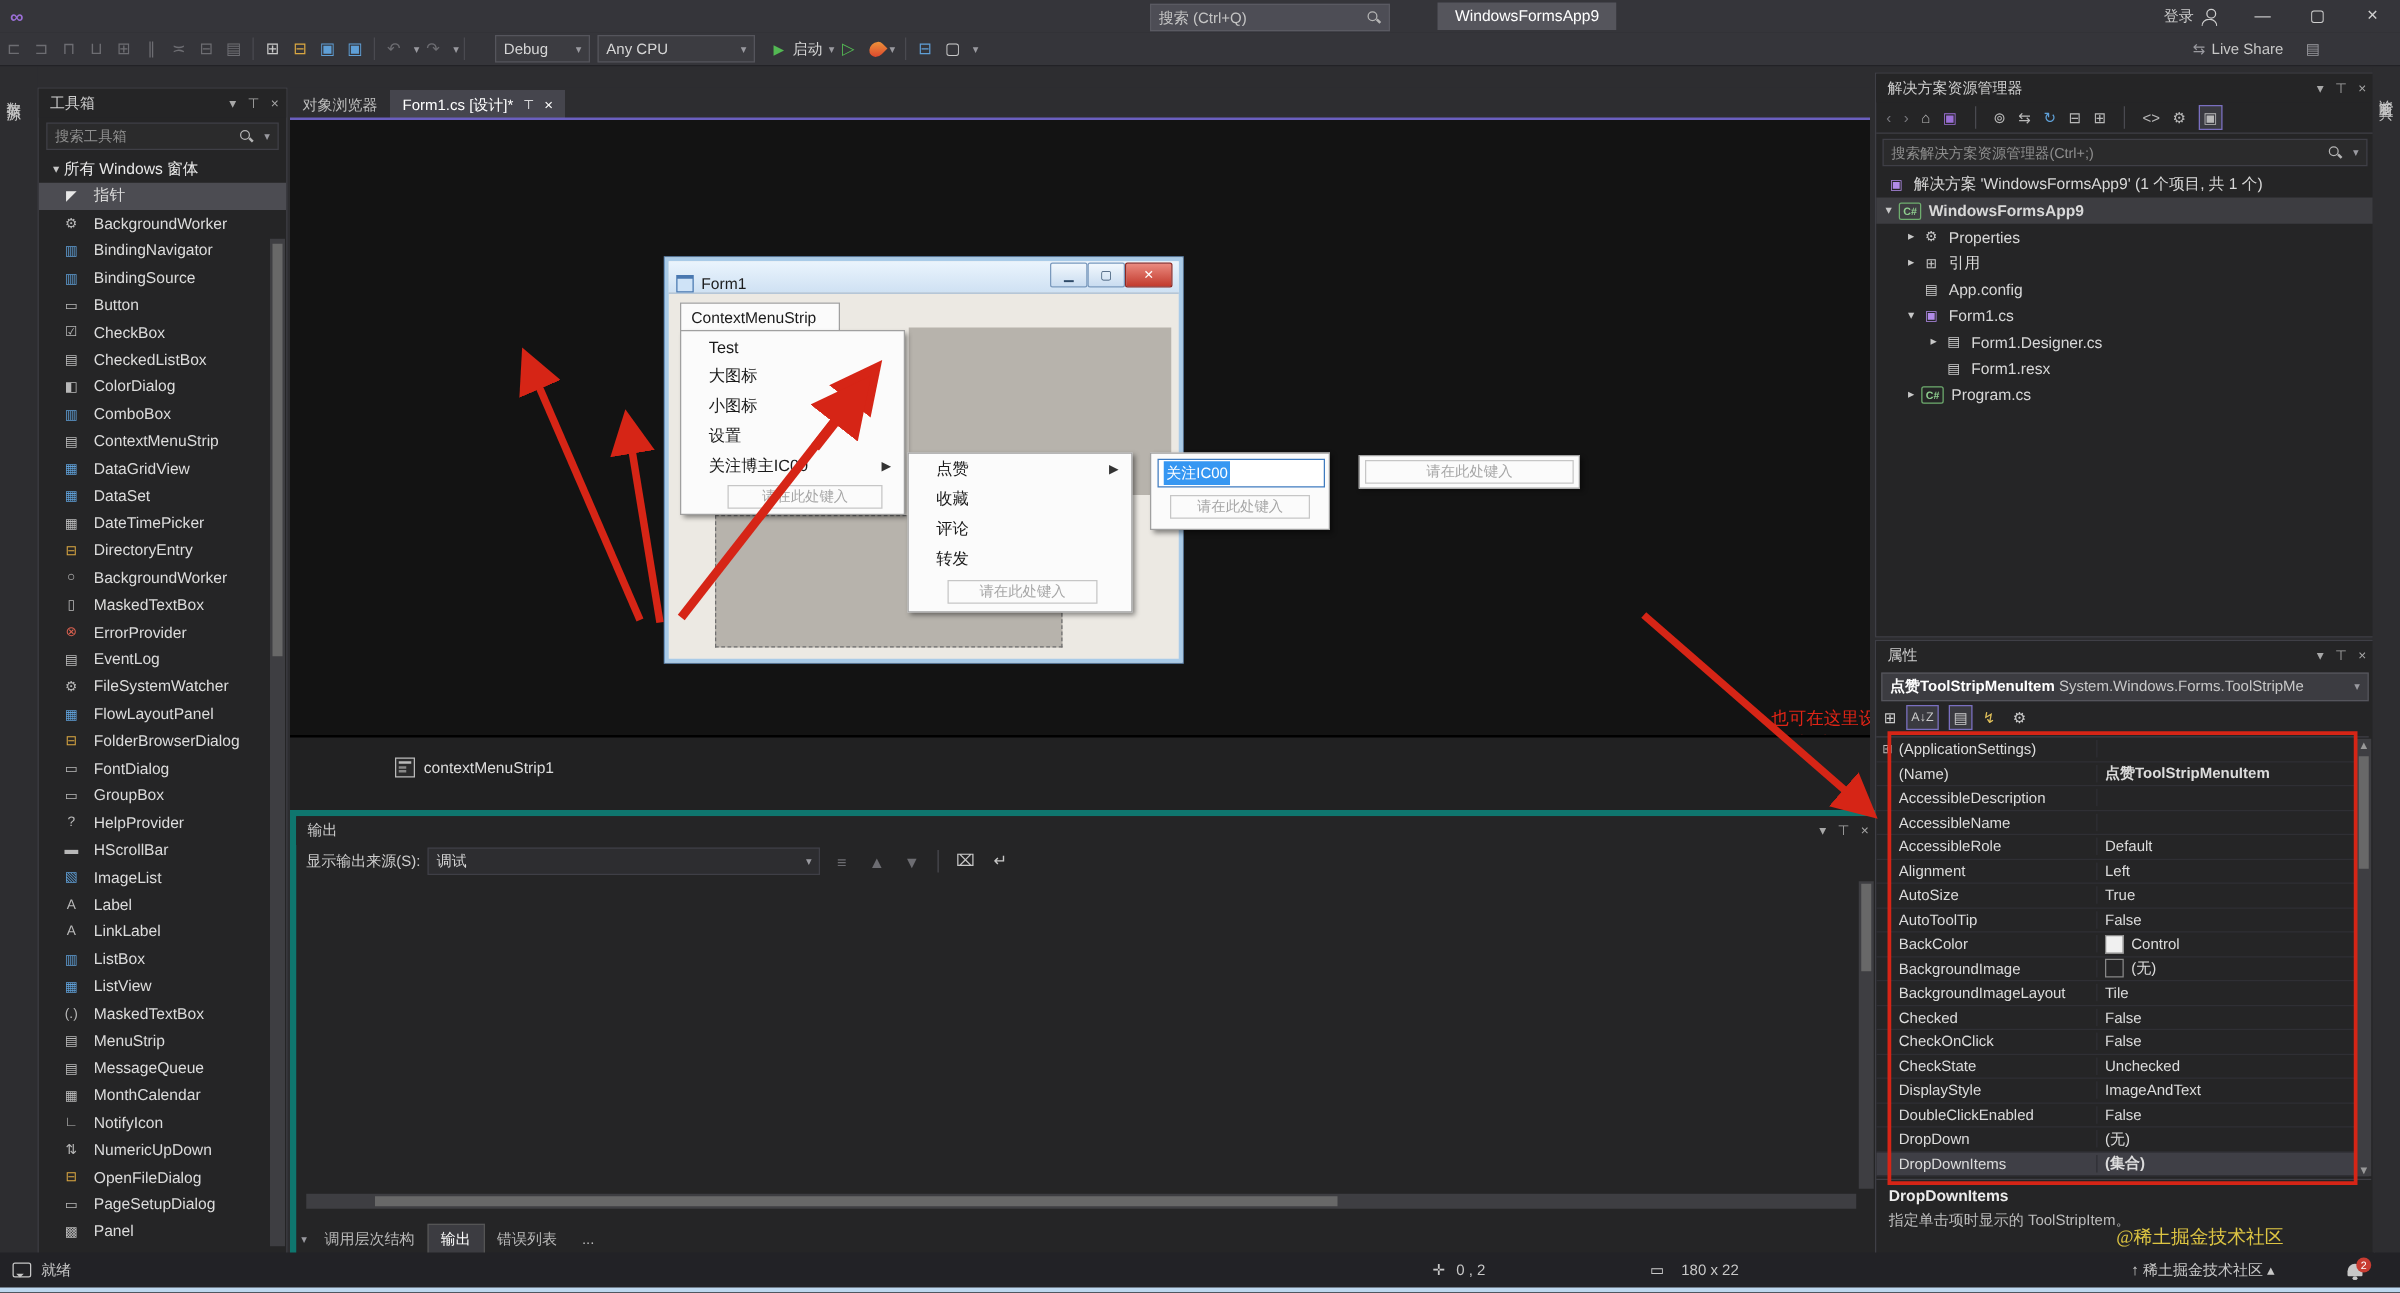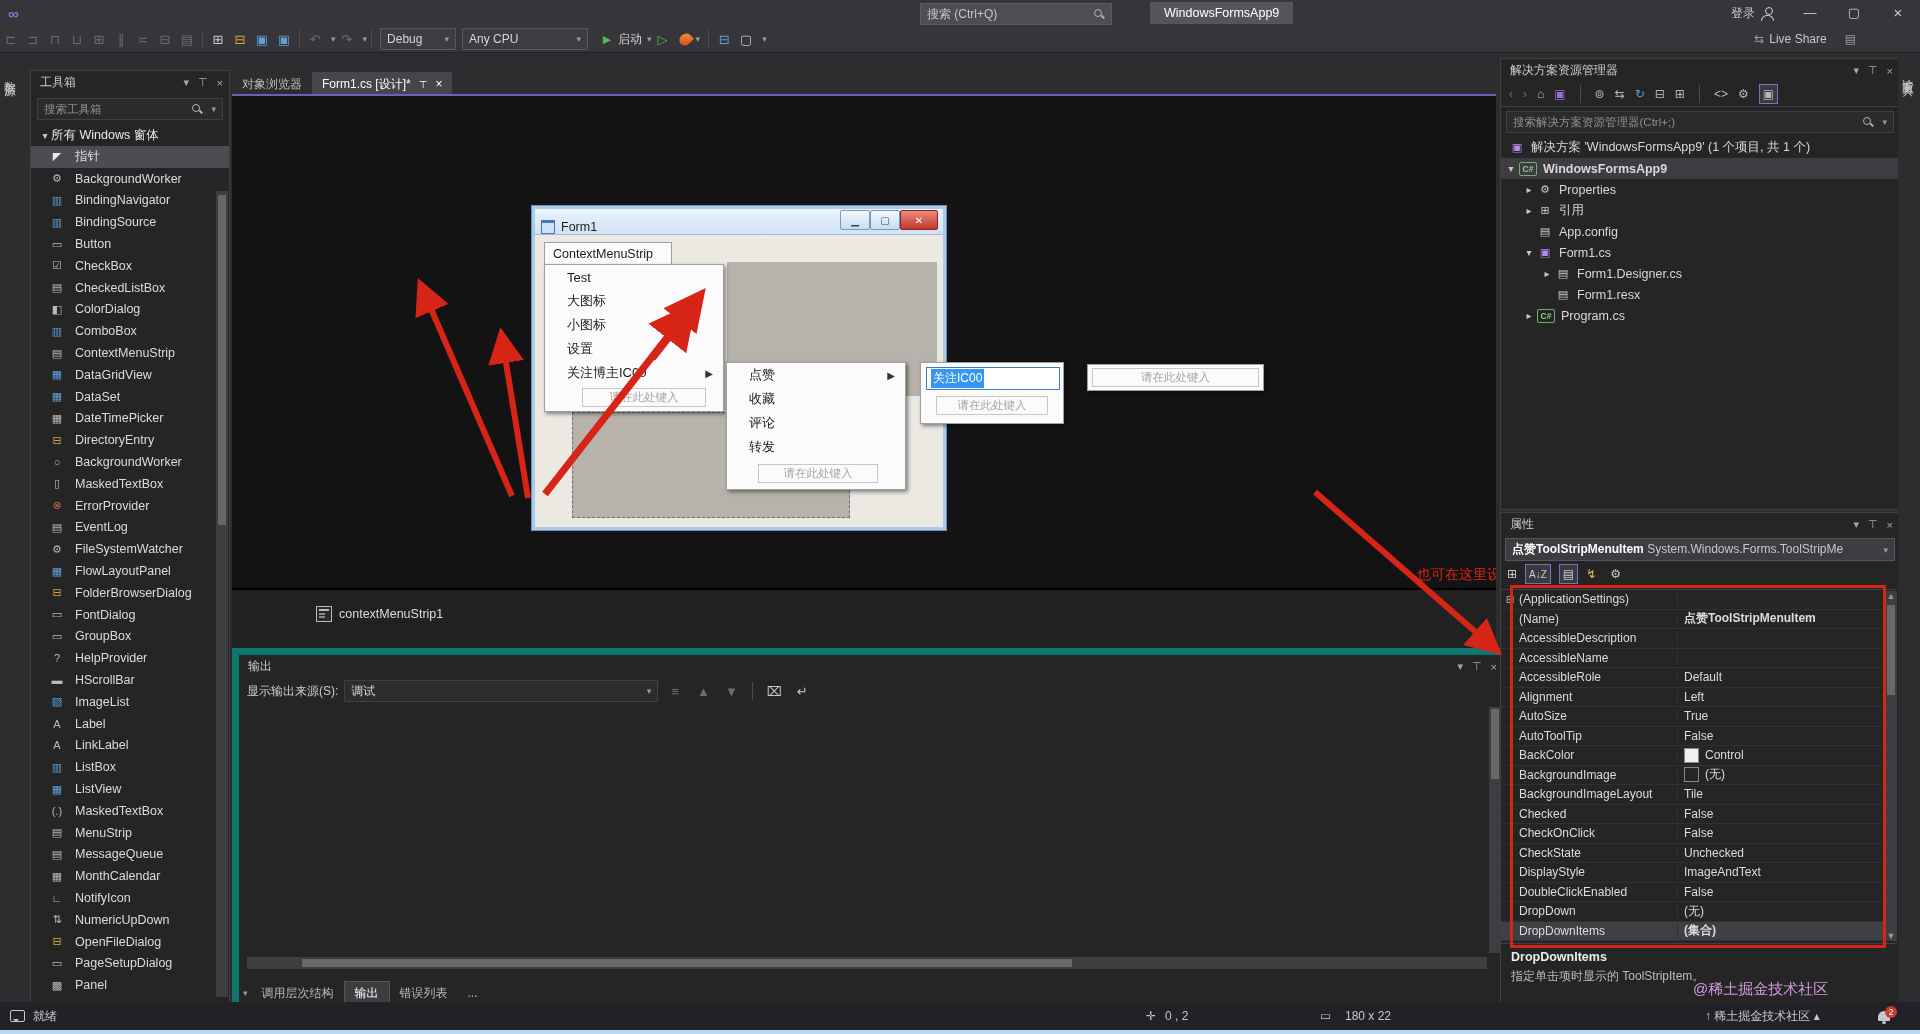--- a/index.html
+++ b/index.html
@@ -83,21 +83,21 @@
            display:flex;align-items:center;padding-left:4px;font-size:12px;color:#000;}
   #editbox .sel{background:#3697f2;color:#ffffff;padding:1px 2px;}
   .red-note{position:absolute;color:#e02416;font-weight:bold;z-index:48;}
   
   #tray{left:232px;top:588px;width:1264px;height:58px;background:#212122;border-top:2px solid #000;border-bottom:2px solid #000;}
   .tray-item{position:absolute;left:84px;top:16px;display:flex;align-items:center;color:#dddddd;font-size:12.5px;gap:7px;}
   .menustrip-ico{width:14px;height:14px;border:1px solid #bbb;display:inline-block;position:relative;background:#2a2a2b;}
   .menustrip-ico:before{content:"";position:absolute;left:2px;top:2px;right:2px;height:2px;background:#bbb;}
   .menustrip-ico:after{content:"";position:absolute;left:2px;top:6px;width:6px;height:1.5px;background:#888;box-shadow:0 3px 0 #888;}
   
-  #output{left:232px;top:648px;width:1264px;height:354px;background:#252526;border:7px solid #0f766e;}
+  #output{left:232px;top:648px;width:1264px;height:354px;background:#252526;border:5px solid #0f766e;}
   #out-toolbar{display:flex;align-items:center;height:26px;padding-left:8px;gap:6px;color:#cccccc;}
   #out-combo{width:300px;height:20px;background:#2d2d30;border:1px solid #3f3f46;display:flex;align-items:center;justify-content:space-between;padding:0 6px;color:#d6d6d6;}
   #out-log{position:absolute;left:8px;top:52px;width:1238px;height:246px;overflow:hidden;
            font-family:"DejaVu Sans Mono","Liberation Mono",monospace;font-size:11px;line-height:14.3px;color:#cfcfcf;white-space:nowrap;}
   .hscroll{position:absolute;height:12px;background:#3e3e42;}
   .hthumb{position:absolute;top:2px;height:8px;background:#686868;}
   .vscroll{position:absolute;width:12px;background:#3e3e42;}
   .vthumb{position:absolute;left:2px;width:8px;background:#686868;}
   #out-tabs{position:absolute;left:0px;bottom:4px;height:24px;display:flex;align-items:center;color:#b9b9b9;font-size:12px;}
   .bottom-tab{padding:3px 10px;}
@@ -124,21 +124,21 @@
   .boxed{border:1px solid #7a6fc0;background:#3a3a40;padding:0 3px;height:18px;display:inline-flex;align-items:center;}
   
   .bell{width:12px;height:10px;background:#c8c8c8;border-radius:6px 6px 1px 1px;position:relative;display:inline-block;}
   .bell:after{content:"";position:absolute;left:4px;bottom:-3px;width:4px;height:3px;background:#c8c8c8;border-radius:50%;}
   .badge{position:absolute;right:-7px;top:-5px;background:#c83c32;color:#fff;border-radius:50%;width:12px;height:12px;
          font-size:8.5px;line-height:12px;text-align:center;}
   .bubble{width:13px;height:10px;border:1px solid #c8c8c8;border-radius:2px;position:relative;display:inline-block;}
   .bubble:after{content:"";position:absolute;left:2px;bottom:-4px;border:3px solid transparent;border-top-color:#c8c8c8;}
   #statusbar{left:0;top:1002px;width:1920px;height:28px;background:#222226;display:flex;align-items:center;color:#c8c8c8;z-index:20;}
   #bottomstrip{left:0;top:1030px;width:1920px;height:4px;background:#bdd7ee;z-index:21;}
-  .watermark{color:#f0abfc;font-size:15px;opacity:.85;}
+  .watermark{color:#fde047;font-size:15px;opacity:.85;font-family:Liberation Serif, serif;}
   #anno-svg{left:0;top:0;width:1920px;height:1034px;z-index:47;pointer-events:none;}
   #red-rect{left:1510px;top:585px;width:370px;height:357px;border:3px solid #d62516;z-index:46;pointer-events:none;}
 </style>
 </head>
 <body>
 
 <div id="titlebar" class="abs">
   <span class="vslogo">∞</span>
   <div class="row">
     <span class="menu-item"></span>
@@ -184,21 +184,21 @@
   <span class="t-ico lit">⊞</span>
   <span class="t-ico" style="color:#d9a741;">⊟</span>
   <span class="t-ico" style="color:#5f9fd6;">▣</span>
   <span class="t-ico" style="color:#5f9fd6;">▣</span>
   <span class="t-sep"></span>
   <span class="t-ico">↶</span>
     <span class="chev">▾</span>
   <span class="t-ico">↷</span>
     <span class="chev">▾</span>
   <span class="t-sep"></span>
-  <div class="combo" style="width:62px;margin-left:4px;">
+  <div class="combo" style="width:62px;margin-left:20px;">
     <span>Debug</span>
       <span class="chev">▾</span>
   </div>
   <div class="combo" style="width:112px;margin-left:6px;">
     <span>Any CPU</span>
       <span class="chev">▾</span>
   </div>
   <span class="t-ico green" style="margin-left:8px;font-size:11px;">▶</span>
   <span class="green" style="color:#d6d6d6;">启动</span>
   <span class="chev">▾</span>

